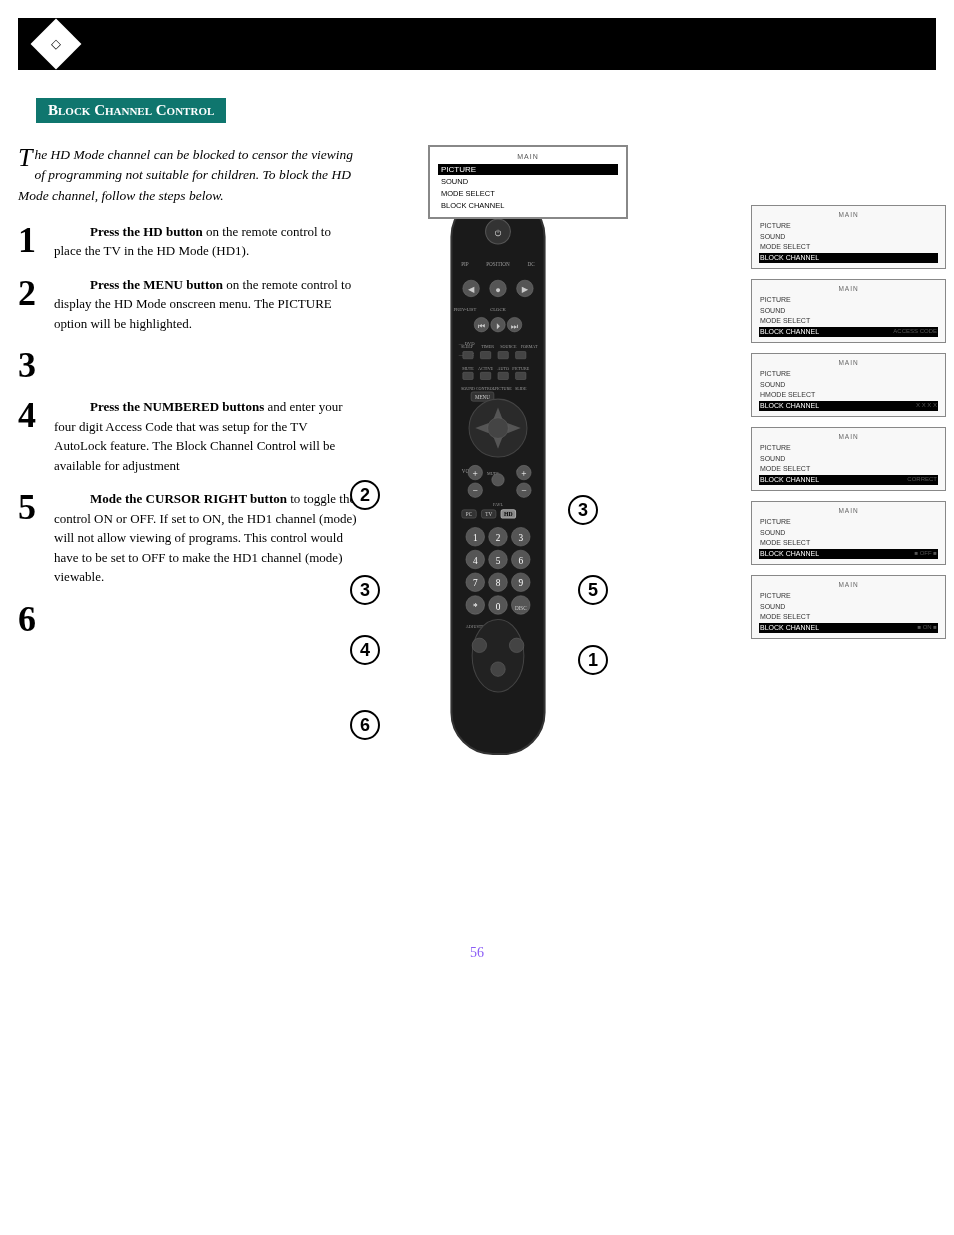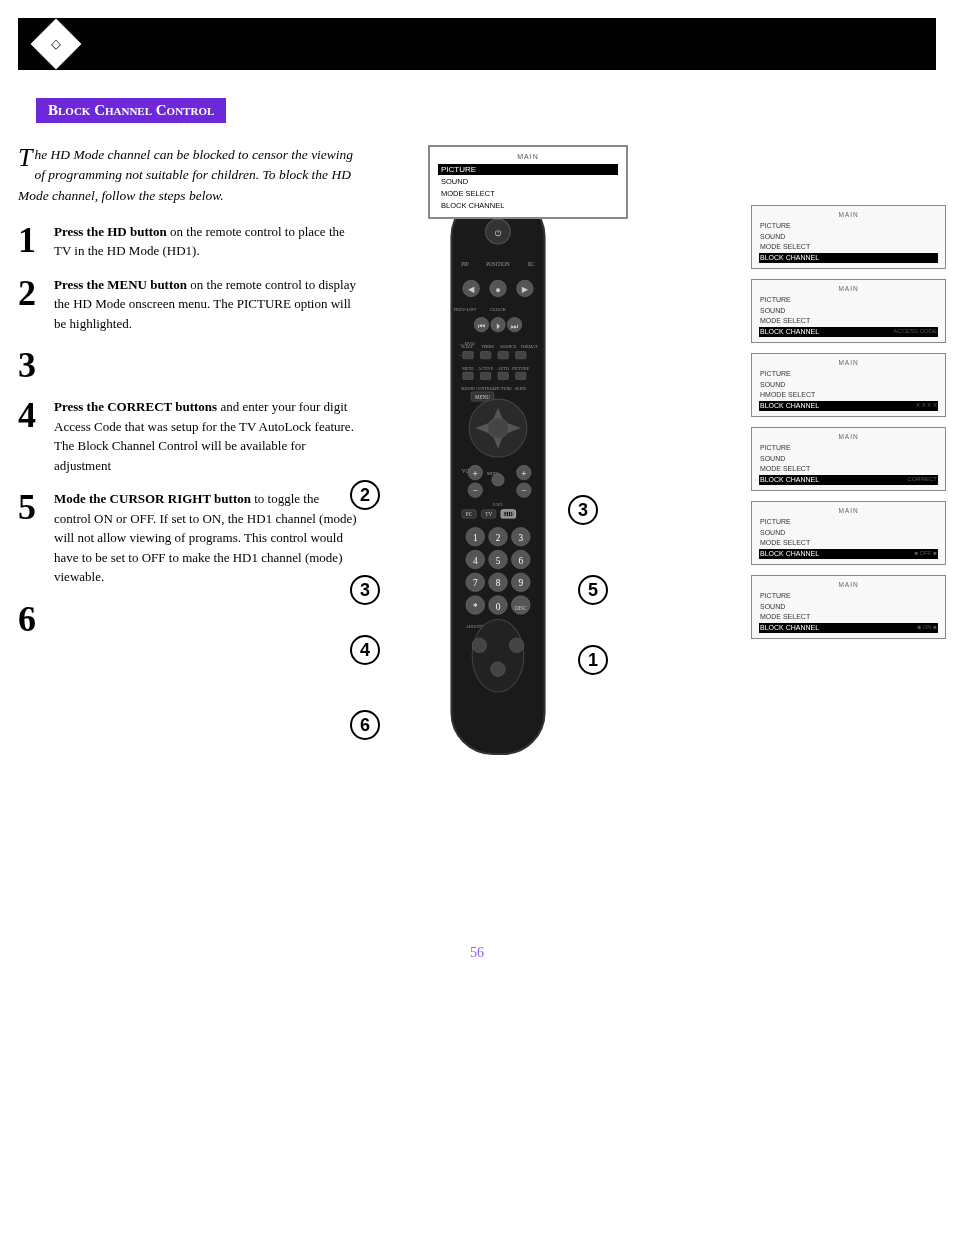--- a/index.html
+++ b/index.html
@@ -41,21 +41,21 @@
       font-size: 22px;
       font-weight: bold;
       letter-spacing: 1px;
       text-align: center;
       flex: 1;
       font-variant: small-caps;
     }
 
     
     .section-heading {
-      background: #6d28d9;
+      background: #0f766e;
       color: #fff;
       font-size: 15px;
       font-weight: bold;
       font-variant: small-caps;
       padding: 4px 12px;
       margin: 14px 18px 12px 18px;
       display: inline-block;
     }
 
     
@@ -99,20 +99,21 @@
       min-width: 28px;
       color: #000;
     }
     .step-text {
       font-size: 13px;
       line-height: 1.5;
       color: #000;
     }
     .step-text b {
       font-weight: bold;
+      margin-left: 36px;
     }
 
     
     .page-number {
       text-align: center;
       font-size: 14px;
       color: #8b5cf6;
       margin-top: 20px;
       padding-bottom: 20px;
     }
@@ -219,21 +220,21 @@
       <div class="step-number">2</div>
       <div class="step-text"><b>Press the MENU button</b> on the remote control to display the HD Mode onscreen menu. The PICTURE option will be highlighted.</div>
     </div>
 
     <div class="step">
       <div class="step-number">3</div>
     </div>
 
     <div class="step">
       <div class="step-number">4</div>
-      <div class="step-text"><b>Press the CORRECT buttons</b> and enter your four digit Access Code that was setup for the TV AutoLock feature. The Block Channel Control will be available for adjustment</div>
+      <div class="step-text"><b>Press the NUMBERED buttons</b> and enter your four digit Access Code that was setup for the TV AutoLock feature. The Block Channel Control will be available for adjustment</div>
     </div>
 
     <div class="step">
       <div class="step-number">5</div>
       <div class="step-text"><b>Mode the CURSOR RIGHT button</b> to toggle the control ON or OFF. If set to ON, the HD1 channel (mode) will not allow viewing of programs. This control would have to be set to OFF to make the HD1 channel (mode) viewable.</div>
     </div>
 
     <div class="step">
       <div class="step-number">6</div>
     </div>

